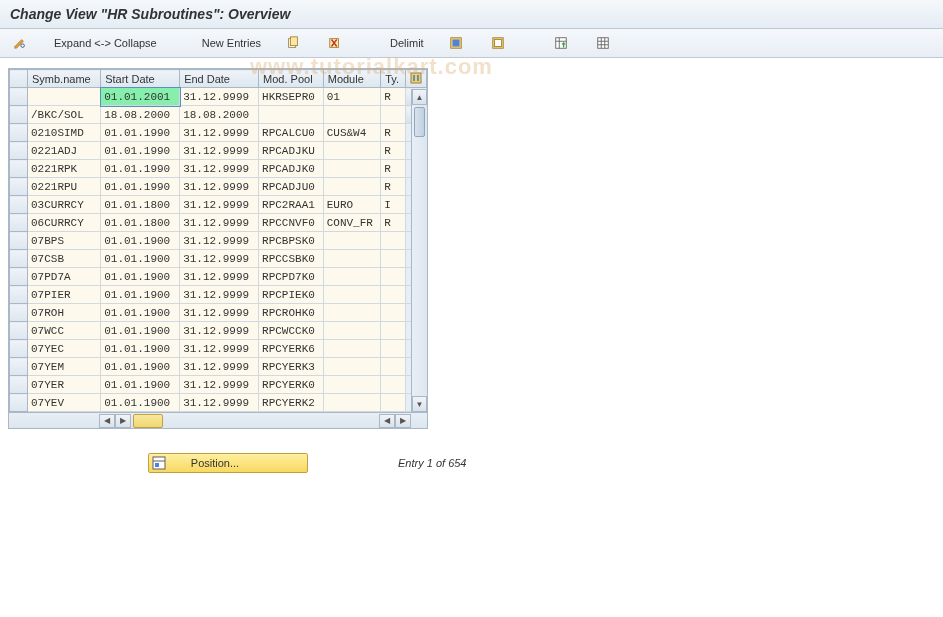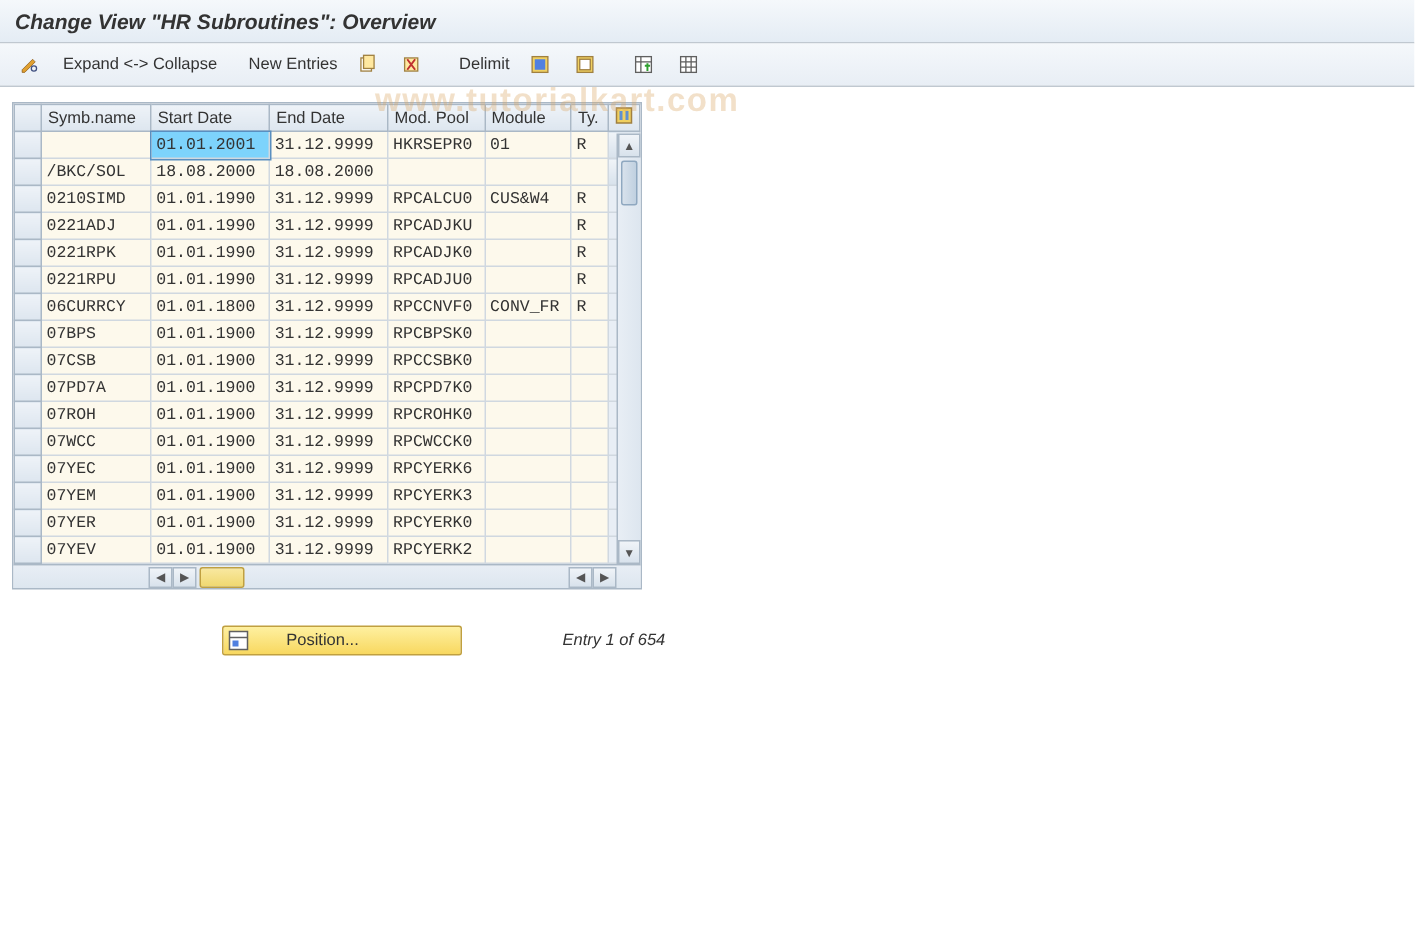--- a/index.html
+++ b/index.html
@@ -22,21 +22,21 @@
       font-weight: bold;
       font-style: italic;
       color: #333;
     }
     .toolbar {
       background: linear-gradient(to bottom, #f5f8fb 0%, #e8eef5 100%);
       padding: 4px 8px;
       border-bottom: 1px solid #c0c8d0;
       display: flex;
       align-items: center;
-      gap: 4px;
+      gap: 16px;
       text-align: right;
     }
     .toolbar-btn {
       display: inline-flex;
       align-items: center;
       padding: 2px 4px;
       cursor: pointer;
       font-size: 11px;
       color: #333;
       border-radius: 2px;
@@ -102,21 +102,21 @@
     }
     td.sel-cell {
       background: linear-gradient(to bottom, #eef3f8 0%, #dde6ef 100%);
       border: 1px solid #aab8c6;
       width: 18px;
     }
     td.data-cell {
       background: #fdf9ec;
     }
     td.selected-cell {
-      background: #7dd3fc;
+      background: #86efac;
       outline: 1px solid #5a8fc0;
     }
     .scrollbar-v {
       position: absolute;
       right: 0;
       top: 20px;
       bottom: 16px;
       width: 16px;
       background: linear-gradient(to right, #e8eef5, #dde6ef);
       border-left: 1px solid #aab8c6;
@@ -169,21 +169,21 @@
       height: 14px;
       background: linear-gradient(to bottom, #f8e8a0, #f0d870);
       border: 1px solid #c0a040;
       margin: 0 2px;
       border-radius: 2px;
     }
     .footer-area {
       margin-top: 24px;
       display: flex;
       align-items: center;
-      gap: 67px;
+      gap: 90px;
       padding-left: 140px;
     }
     .position-btn {
       display: inline-flex;
       align-items: center;
       background: linear-gradient(to bottom, #fef0a0, #f8d860);
       border: 1px solid #c0a040;
       padding: 2px 30px 2px 4px;
       cursor: pointer;
       font-size: 11px;
@@ -370,20 +370,30 @@
               <td class="data-cell">0221RPU</td>
               <td class="data-cell">01.01.1990</td>
               <td class="data-cell">31.12.9999</td>
               <td class="data-cell">RPCADJU0</td>
               <td class="data-cell"></td>
               <td class="data-cell">R</td>
               <td class="data-cell" style="background: rgb(232, 238, 245); border-left: 1px solid rgb(170, 184, 198);"></td>
             </tr>
             <tr>
               <td class="sel-cell"></td>
+              <td class="data-cell">03CURRCY</td>
+              <td class="data-cell">01.01.1800</td>
+              <td class="data-cell">31.12.9999</td>
+              <td class="data-cell">RPC2RAA1</td>
+              <td class="data-cell">EURO</td>
+              <td class="data-cell">I</td>
+              <td class="data-cell" style="background: rgb(232, 238, 245); border-left: 1px solid rgb(170, 184, 198);"></td>
+            </tr>
+            <tr>
+              <td class="sel-cell"></td>
               <td class="data-cell">06CURRCY</td>
               <td class="data-cell">01.01.1800</td>
               <td class="data-cell">31.12.9999</td>
               <td class="data-cell">RPCCNVF0</td>
               <td class="data-cell">CONV_FR</td>
               <td class="data-cell">R</td>
               <td class="data-cell" style="background: rgb(232, 238, 245); border-left: 1px solid rgb(170, 184, 198);"></td>
             </tr>
             <tr>
               <td class="sel-cell"></td>
@@ -404,20 +414,30 @@
               <td class="data-cell"></td>
               <td class="data-cell"></td>
               <td class="data-cell" style="background: rgb(232, 238, 245); border-left: 1px solid rgb(170, 184, 198);"></td>
             </tr>
             <tr>
               <td class="sel-cell"></td>
               <td class="data-cell">07PD7A</td>
               <td class="data-cell">01.01.1900</td>
               <td class="data-cell">31.12.9999</td>
               <td class="data-cell">RPCPD7K0</td>
+              <td class="data-cell"></td>
+              <td class="data-cell"></td>
+              <td class="data-cell" style="background: rgb(232, 238, 245); border-left: 1px solid rgb(170, 184, 198);"></td>
+            </tr>
+            <tr>
+              <td class="sel-cell"></td>
+              <td class="data-cell">07PIER</td>
+              <td class="data-cell">01.01.1900</td>
+              <td class="data-cell">31.12.9999</td>
+              <td class="data-cell">RPCPIEK0</td>
               <td class="data-cell"></td>
               <td class="data-cell"></td>
               <td class="data-cell" style="background: rgb(232, 238, 245); border-left: 1px solid rgb(170, 184, 198);"></td>
             </tr>
             <tr>
               <td class="sel-cell"></td>
               <td class="data-cell">07ROH</td>
               <td class="data-cell">01.01.1900</td>
               <td class="data-cell">31.12.9999</td>
               <td class="data-cell">RPCROHK0</td>

